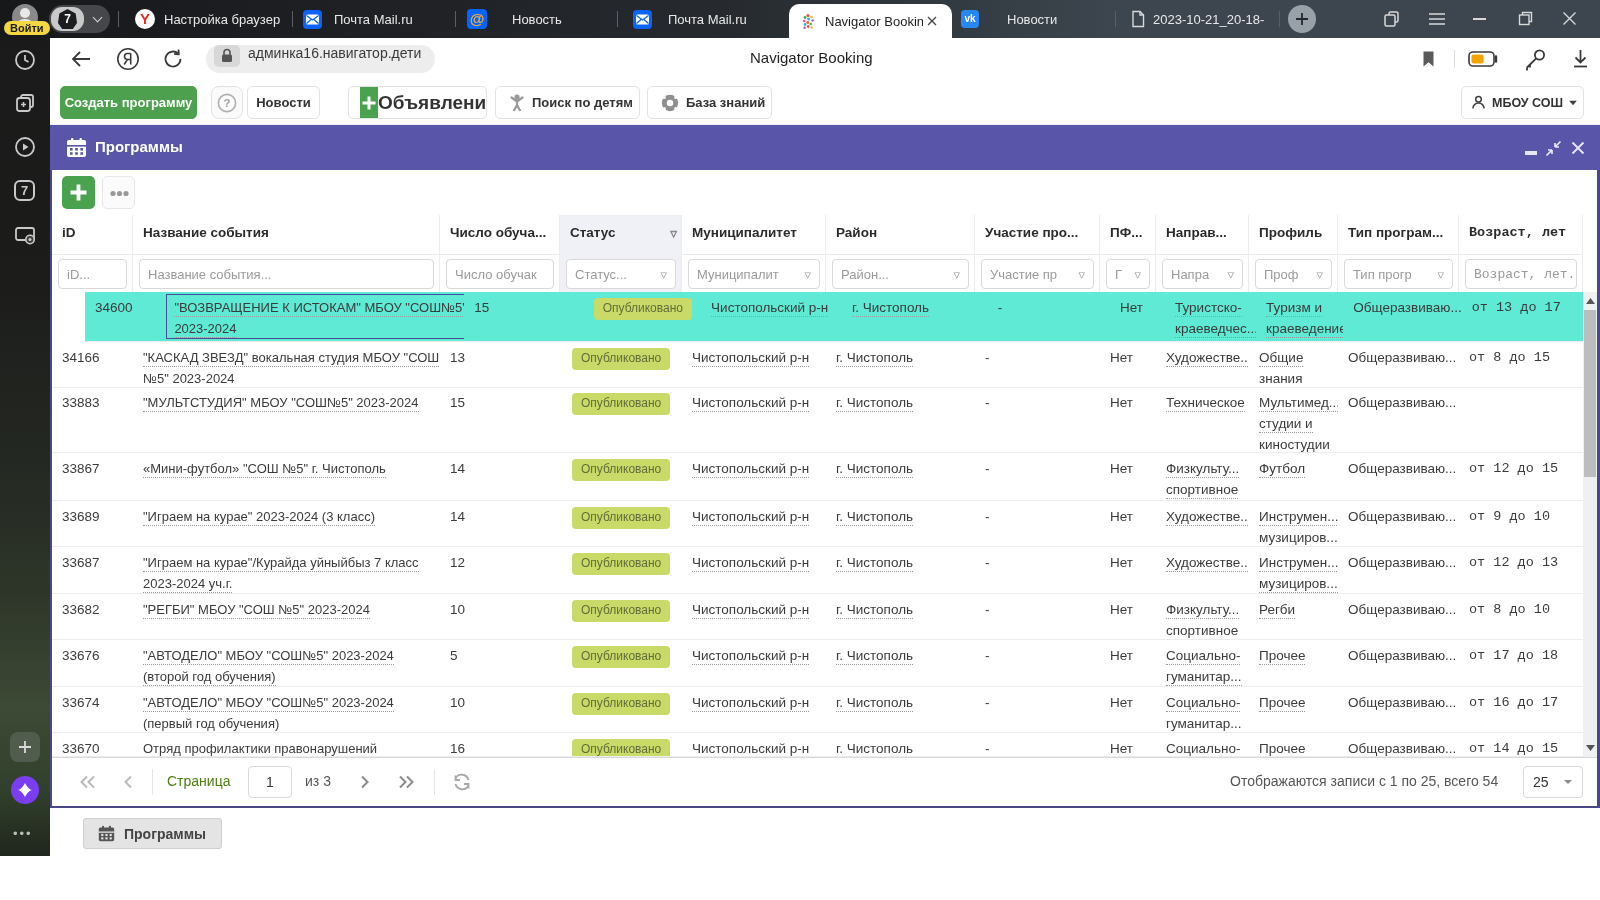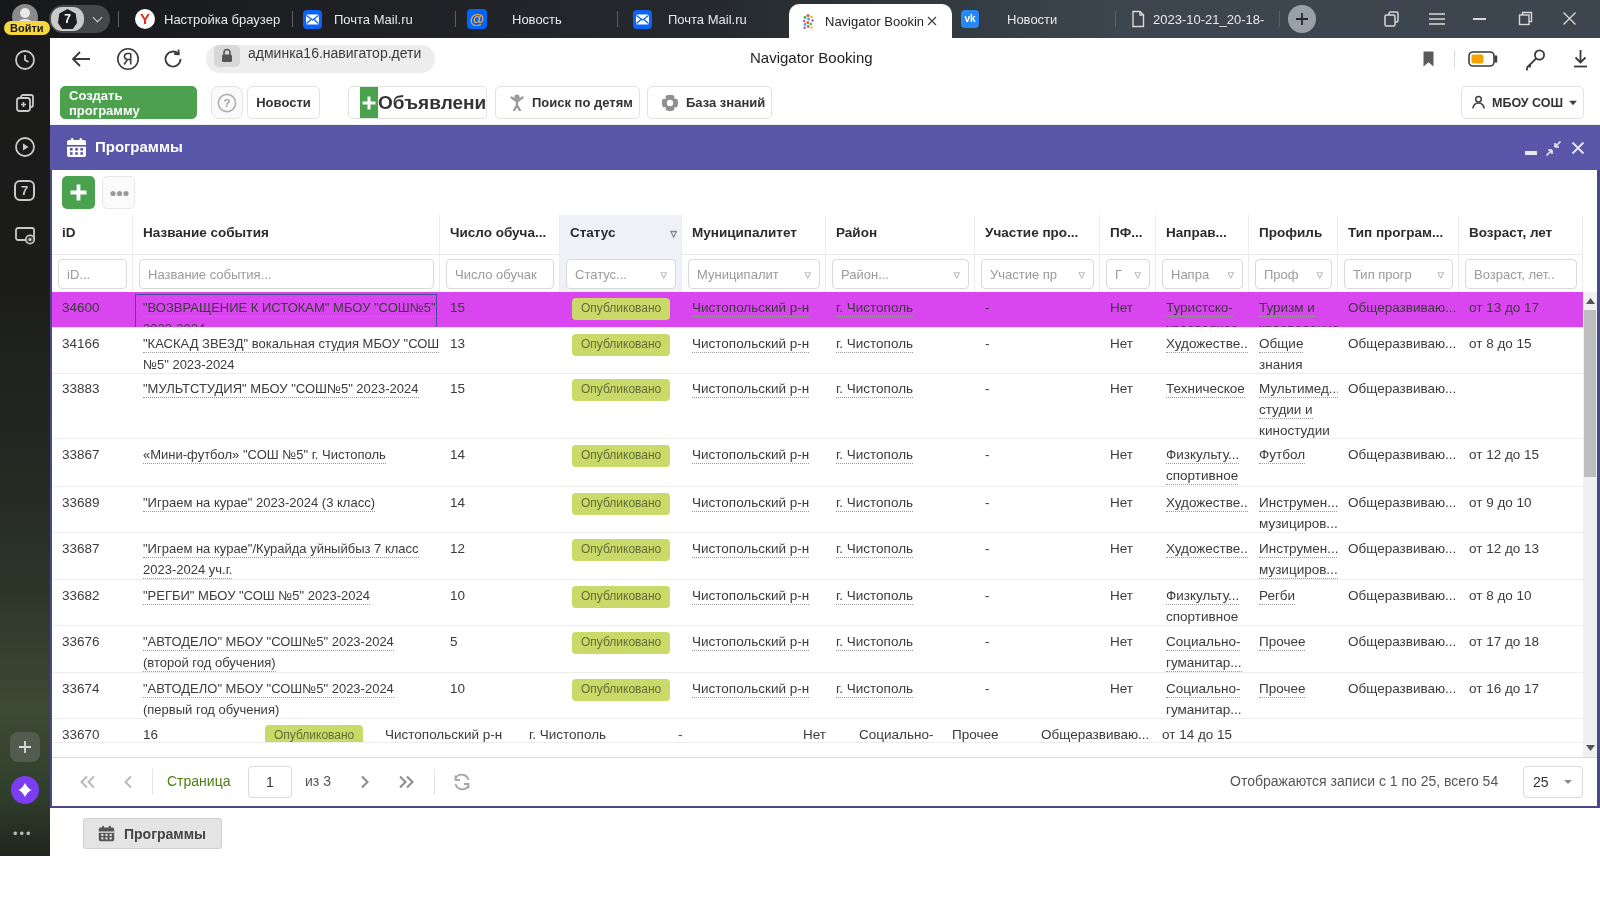--- a/index.html
+++ b/index.html
@@ -29,21 +29,21 @@
 .sb-ic { position:absolute; left:13px; width:24px; height:24px; color:#c9c9c9; }
 
 
 .main { position:absolute; left:50px; top:38px; width:1550px; height:818px; background:#fff; border-top-left-radius:10px; }
 .addr { position:absolute; left:0; top:0; width:1550px; height:42px; background:#fff; border-top-left-radius:10px; }
 .addr .ic { position:absolute; top:8px; color:#3c3c3c; }
 .urlpill { position:absolute; left:150px; top:7px; height:28px; background:#ededed; border-radius:14px; display:flex; align-items:flex-start; padding:0 14px 0 8px; font-size:14px; color:#3a3a3a; }
 .pagetitle { position:absolute; left:700px; top:11px; font-size:15px; color:#1f1f1f; }
 .btnrow { position:absolute; left:0; top:42px; width:1550px; height:45px; background:#fff; border-bottom:1px solid #f0f0f0; }
 .btn { position:absolute; top:6px; height:33px; border:1px solid #e3e3e3; border-radius:5px; background:#fff; display:flex; align-items:center; font-size:14px; color:#333; font-weight:bold; }
-.btn.green { background:#4ca04e; border-color:#4ca04e; color:#fff;padding-left:8px; }
+.btn.green { background:#4ca04e; border-color:#4ca04e; color:#fff; }
 
 
 .appwin { position:absolute; left:0; top:87px; width:1550px; height:683px; }
 .apphead { position:absolute; left:0; top:0; width:1550px; height:45px; background:#5955a8; color:#fff; }
 .apphead .t { position:absolute; left:45px; top:13px; font-size:15px; font-weight:bold; }
 .appbody { position:absolute; left:0; top:45px; width:1550px; height:638px; background:#fff; border-left:2px solid #4b4889; border-right:3px solid #4b4889; border-bottom:2px solid #4b4889; }
 .tools { position:absolute; left:0; top:0; width:100%; height:45px; }
 .sq { position:absolute; top:6px; width:33px; height:33px; border-radius:5px; }
 .thead { position:absolute; left:0; top:45px; width:1531px; height:40px; display:flex; border-bottom:1px solid #e9e9e9; font-weight:bold; font-size:13.5px; color:#2b2b2b; }
 .thead > div { padding:10px 4px 0 10px; border-right:1px solid #ececec; height:40px; overflow:hidden; white-space:nowrap; }
@@ -56,21 +56,21 @@
 .rr3 > div { padding-top:4px !important; }
 .row > div { padding:5px 4px 0 10px; line-height:21px; overflow:hidden; white-space:nowrap; }
 .lnk { border-bottom:1px dotted #9a9a9a; padding-bottom:1px; }
 .pill { display:inline-block; background:#c9da69; color:#626e3a; border-radius:4px; padding:3px 9px 4px; font-size:12px; margin-left:2px; line-height:15px; }
 .pager { position:absolute; left:0; top:587px; width:1545px; height:49px; border-top:1px solid #d9d9d9; background:#fff; font-size:14px; color:#666; }
 .vscroll { position:absolute; right:0px; top:122px; width:14px; height:465px; background:#f0f0f0; }
 
 
 .c0{width:81px;} .c1{width:307px;} .c2{width:120px;} .c3{width:122px;} .c4{width:144px;}
 .c5{width:149px;} .c6{width:125px;} .c7{width:56px;} .c8{width:93px;} .c9{width:89px;}
-.c10{width:121px;} .c11{width:124px;}
+.c10{width:121px;} .c11{width:124px;font-family:Liberation Mono, monospace;}
 
 
 .underwin { position:absolute; left:0; top:770px; width:1550px; height:48px; background:#fff; }
 .progbtn { position:absolute; left:33px; top:10px; width:139px; height:31px; background:#e4e4e4; border:1px solid #cfcfcf; border-radius:3px; display:flex; align-items:center; font-size:14px; font-weight:bold; color:#444; }
 .taskbar { position:absolute; left:7px; top:856px; width:1600px; height:44px; background:#1d2a33; border-top:1px solid #2b3842;margin-top:44px; }
 .search { position:absolute; left:55px; top:0px; width:295px; height:44px; background:#f4f4f4; border:1px solid #9aa0a6; display:flex; align-items:center; color:#222; font-size:15px; overflow:hidden; }
 .tbicon { position:absolute; top:7px; width:30px; height:30px; display:flex; align-items:center; justify-content:center; }
 .tray { position:absolute; top:0; height:44px; display:flex; align-items:center; color:#fff; font-size:13px; }
 </style>
 </head>
@@ -369,21 +369,21 @@
             <div class="fin">Проф <span style="margin-left:auto">▿</span></div>
           </div>
         <div class="c10">
             <div class="fin">Тип прогр <span style="margin-left:auto">▿</span></div>
           </div>
         <div class="c11">
             <div class="fin">Возраст, лет..</div>
           </div>
       </div>
       <div class="rows">
-        <div class="row" style="height:36px;background:#d946ef;">
+        <div class="row" style="height:50px;background:#5eead4;margin-left:33px;">
           <div class="c0">34600</div>
           <div class="c1" style="position:relative;"><span class="lnk">"ВОЗВРАЩЕНИЕ К ИСТОКАМ" МБОУ "СОШ№5"<br>2023-2024</span><span style="position:absolute;left:2px;top:2px;width:302px;height:45px;border:1px solid #4d4999;"></span></div>
           <div class="c2">15</div>
           <div class="c3"><span class="pill">Опубликовано</span></div>
           <div class="c4"><span class="lnk">Чистопольский р-н</span></div>
           <div class="c5"><span class="lnk">г. Чистополь</span></div>
           <div class="c6">-</div>
           <div class="c7">Нет</div>
           <div class="c8"><span class="lnk">Туристско-<br>краеведчес...</span></div>
           <div class="c9"><span class="lnk">Туризм и<br>краеведение</span></div>
@@ -496,20 +496,21 @@
           <div class="c5"><span class="lnk">г. Чистополь</span></div>
           <div class="c6">-</div>
           <div class="c7">Нет</div>
           <div class="c8"><span class="lnk">Социально-<br>гуманитар...</span></div>
           <div class="c9"><span class="lnk">Прочее</span></div>
           <div class="c10">Общеразвиваю...</div>
           <div class="c11">от 16 до 17</div>
         </div>
         <div class="row" style="height:24px;">
           <div class="c0">33670</div>
+          <div class="c1"><span class="lnk">Отряд профилактики правонарушений</span></div>
           <div class="c2">16</div>
           <div class="c3"><span class="pill">Опубликовано</span></div>
           <div class="c4"><span class="lnk">Чистопольский р-н</span></div>
           <div class="c5"><span class="lnk">г. Чистополь</span></div>
           <div class="c6">-</div>
           <div class="c7">Нет</div>
           <div class="c8"><span class="lnk">Социально-</span></div>
           <div class="c9"><span class="lnk">Прочее</span></div>
           <div class="c10">Общеразвиваю...</div>
           <div class="c11">от 14 до 15</div>

